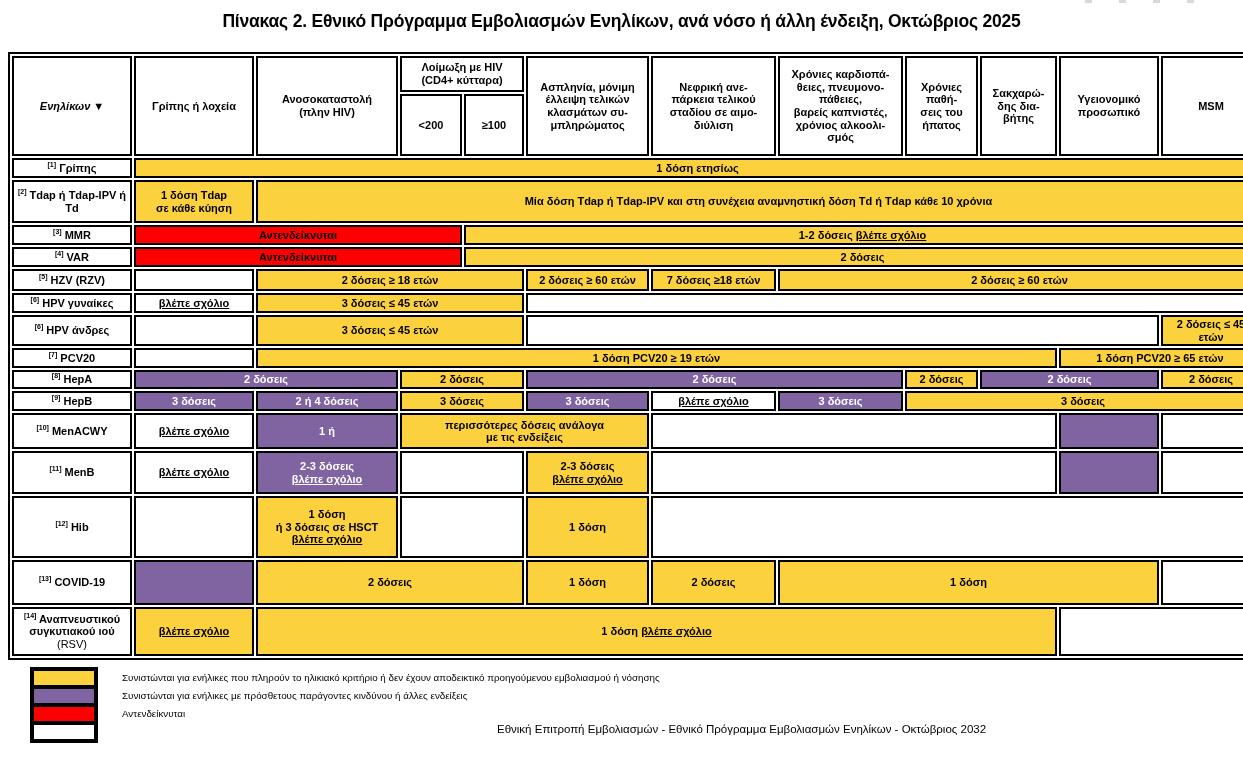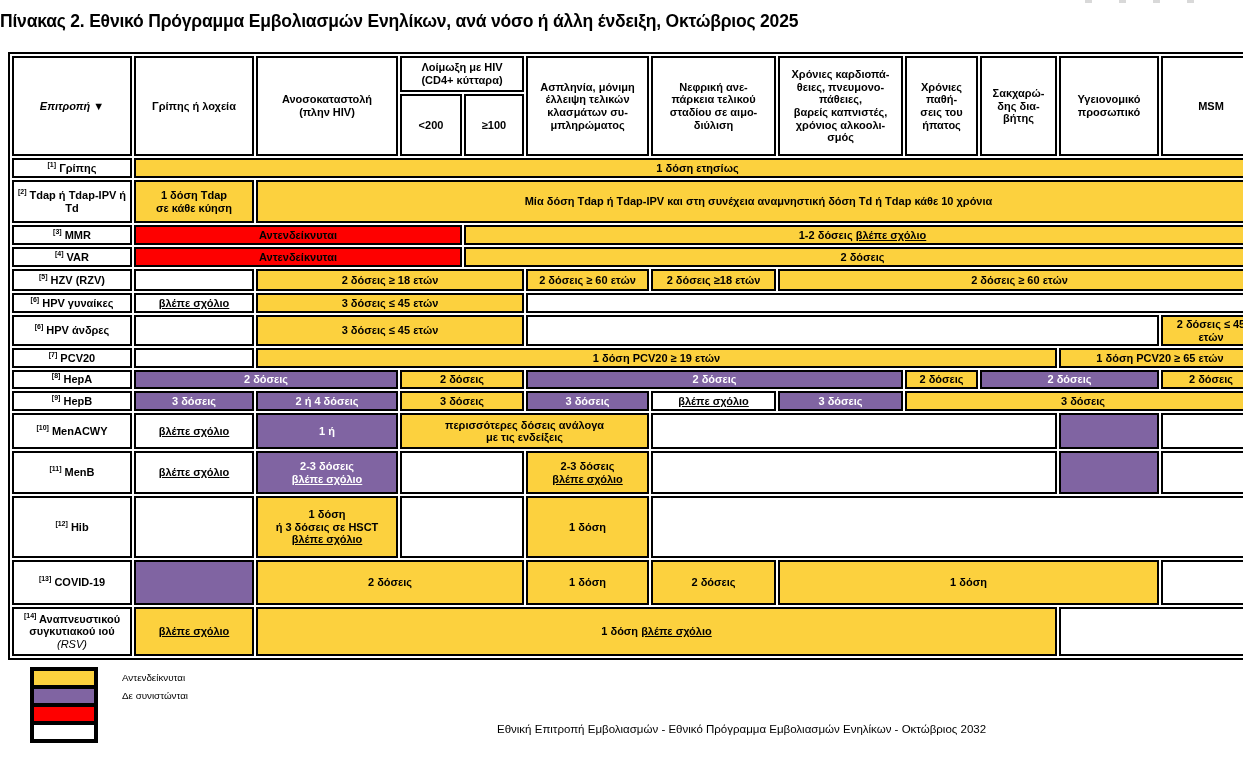--- a/index.html
+++ b/index.html
@@ -5,36 +5,36 @@
   html,body{margin:0;padding:0;}
   body{
     width:1243px;height:760px;position:relative;background:#ffffff;
     font-family:"Liberation Sans",sans-serif;color:#000;overflow:hidden;
   }
   .page-artifact{
     position:absolute;top:0;left:1085px;width:130px;height:3px;opacity:.45;
     background:repeating-linear-gradient(90deg,#aaa 0 7px,transparent 7px 34px);
   }
   .title{
-    position:absolute;top:11px;left:0;width:100%;
+    position:absolute;top:11px;left:0;width:100%;text-align:center;
     font-size:17.5px;font-weight:bold;letter-spacing:-0.2px;
   }
   table.vt{
     position:absolute;left:8px;top:52px;width:1227px;
     border-collapse:separate;border-spacing:2px;border:2px solid #000;
     table-layout:fixed;background:#fff;
   }
   table.vt th,table.vt td{
     border:2px solid #000;font-size:11px;font-weight:bold;text-align:center;
     vertical-align:middle;padding:1px 2px;line-height:1.14;overflow:hidden;
     word-wrap:break-word;
   }
   td.lbl{text-align:left;padding-left:3px;font-size:10.5px;background:#fff;}
   td.lbl sup{font-size:7px;vertical-align:super;line-height:0;}
-  td.lbl .plain{font-weight:normal;font-style:italic;}
+  td.lbl .plain{font-weight:normal;}
   th.corner{vertical-align:bottom;text-align:left;font-style:italic;font-size:12.5px;padding-left:3px;padding-bottom:2px;background:#fff;}
   th.colh{background:#fff;}
   td.tp{color:#fff;}
   td.ar{text-align:right;padding-right:5px;}
   .u{text-decoration:underline;}
   .legend{position:absolute;left:30px;top:667px;}
   .legend-swatches{
     position:absolute;left:0;top:0;border:2px solid #000;width:64px;
   }
   .legend-swatches .sw{height:14px;border:2px solid #000;margin:0;}
@@ -61,21 +61,21 @@
       <col style="width: 123px;">
       <col style="width: 125px;">
       <col style="width: 125px;">
       <col style="width: 73px;">
       <col style="width: 77px;">
       <col style="width: 100px;">
       <col style="width: 100px;">
     </colgroup>
     <thead>
       <tr style="height: 36px;">
-        <th class="corner" rowspan="2">Επιτροπή ▼</th>
+        <th class="corner" rowspan="2">Ενηλίκων ▼</th>
         <th class="colh" rowspan="2">Γρίπης ή λοχεία</th>
         <th class="colh" rowspan="2">Ανοσοκαταστολή<br>(πλην HIV)</th>
         <th class="colh" colspan="2">Λοίμωξη με HIV<br>(CD4+ κύτταρα)</th>
         <th class="colh" rowspan="2">Ασπληνία, μόνιμη<br>έλλειψη τελικών<br>κλασμάτων συ-<br>μπληρώματος</th>
         <th class="colh" rowspan="2">Νεφρική ανε-<br>πάρκεια τελικού<br>σταδίου σε αιμο-<br>διύλιση</th>
         <th class="colh" rowspan="2">Χρόνιες καρδιοπά-<br>θειες, πνευμονο-<br>πάθειες,<br>βαρείς καπνιστές,<br>χρόνιος αλκοολι-<br>σμός</th>
         <th class="colh" rowspan="2">Χρόνιες<br>παθή-<br>σεις του<br>ήπατος</th>
         <th class="colh" rowspan="2">Σακχαρώ-<br>δης δια-<br>βήτης</th>
         <th class="colh" rowspan="2">Υγειονομικό<br>προσωπικό</th>
         <th class="colh" rowspan="2">MSM</th>
@@ -103,21 +103,21 @@
       <tr style="height: 20px;">
         <td class="lbl"><sup>[4]</sup> VAR</td>
         <td colspan="3" style="background: rgb(254, 0, 0);">Αντενδείκνυται</td>
         <td colspan="8" style="background: rgb(252, 209, 62);">2 δόσεις</td>
       </tr>
       <tr style="height: 22px;">
         <td class="lbl"><sup>[5]</sup> HZV (RZV)</td>
         <td colspan="1" style="background: rgb(255, 255, 255);"></td>
         <td colspan="3" style="background: rgb(252, 209, 62);">2 δόσεις ≥ 18 ετών</td>
         <td colspan="1" style="background: rgb(252, 209, 62);">2 δόσεις ≥ 60 ετών</td>
-        <td colspan="1" style="background: rgb(252, 209, 62);">2 δόσεις ≥18 ετών</td>
+        <td colspan="1" style="background: rgb(252, 209, 62);">7 δόσεις ≥18 ετών</td>
         <td colspan="5" style="background: rgb(252, 209, 62);">2 δόσεις ≥ 60 ετών</td>
       </tr>
       <tr style="height: 20px;">
         <td class="lbl"><sup>[6]</sup> HPV γυναίκες</td>
         <td colspan="1" style="background: rgb(255, 255, 255);"><span class="u">βλέπε σχόλιο</span></td>
         <td colspan="3" style="background: rgb(252, 209, 62);">3 δόσεις ≤ 45 ετών</td>
         <td colspan="7" style="background: rgb(255, 255, 255);"></td>
       </tr>
       <tr style="height: 27px;">
         <td class="lbl"><sup>[6]</sup> HPV άνδρες</td>
@@ -197,18 +197,19 @@
   </table>
 
 <div class="legend">
   <div class="legend-swatches">
     <div class="sw" style="background: rgb(252, 209, 62);"></div>
     <div class="sw" style="background: rgb(128, 100, 162);"></div>
     <div class="sw" style="background: rgb(254, 0, 0);"></div>
     <div class="sw" style="background: rgb(255, 255, 255);"></div>
   </div>
   <div class="legend-labels">
+    <div class="ll">Συνιστώνται για ενήλικες που πληρούν το ηλικιακό κριτήριο ή δεν έχουν αποδεικτικό προηγούμενου εμβολιασμού ή νόσησης</div>
+    <div class="ll">Συνιστώνται για ενήλικες με πρόσθετους παράγοντες κινδύνου ή άλλες ενδείξεις</div>
     <div class="ll">Αντενδείκνυται</div>
-    <div class="ll">Δε συνιστώνται</div>
   </div>
 </div>
 
 <div class="footer">Εθνική Επιτροπή Εμβολιασμών - Εθνικό Πρόγραμμα Εμβολιασμών Ενηλίκων - Οκτώβριος 2032</div>
 
 </body></html>

